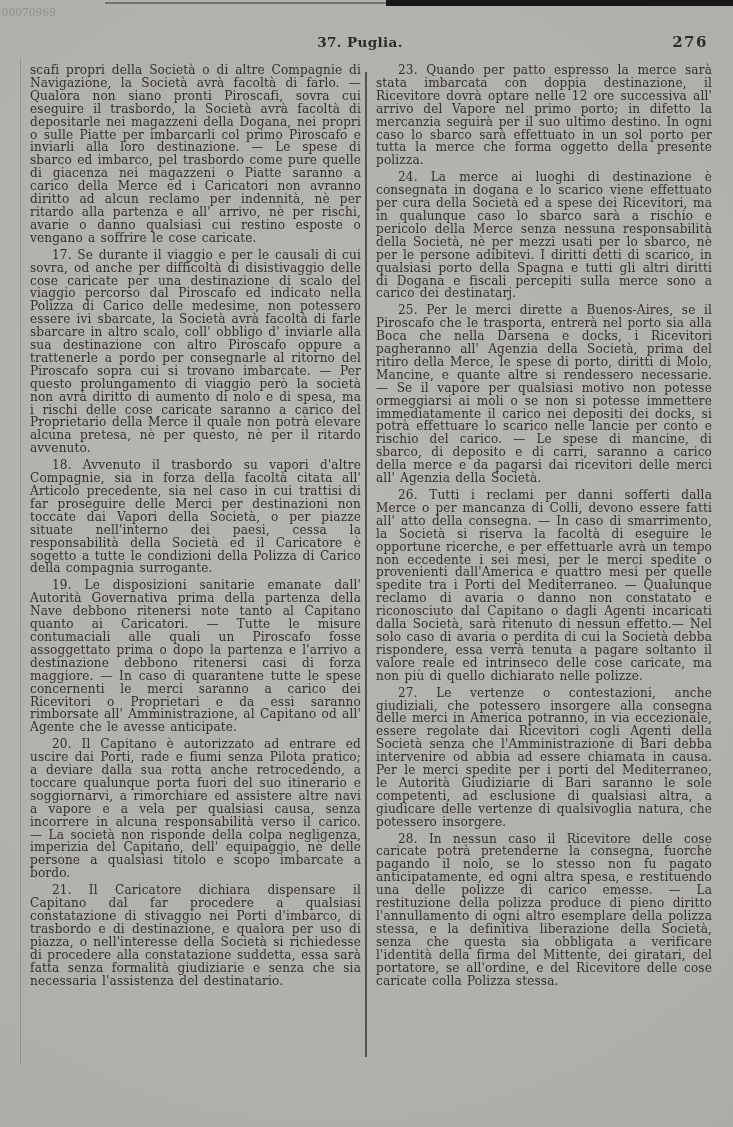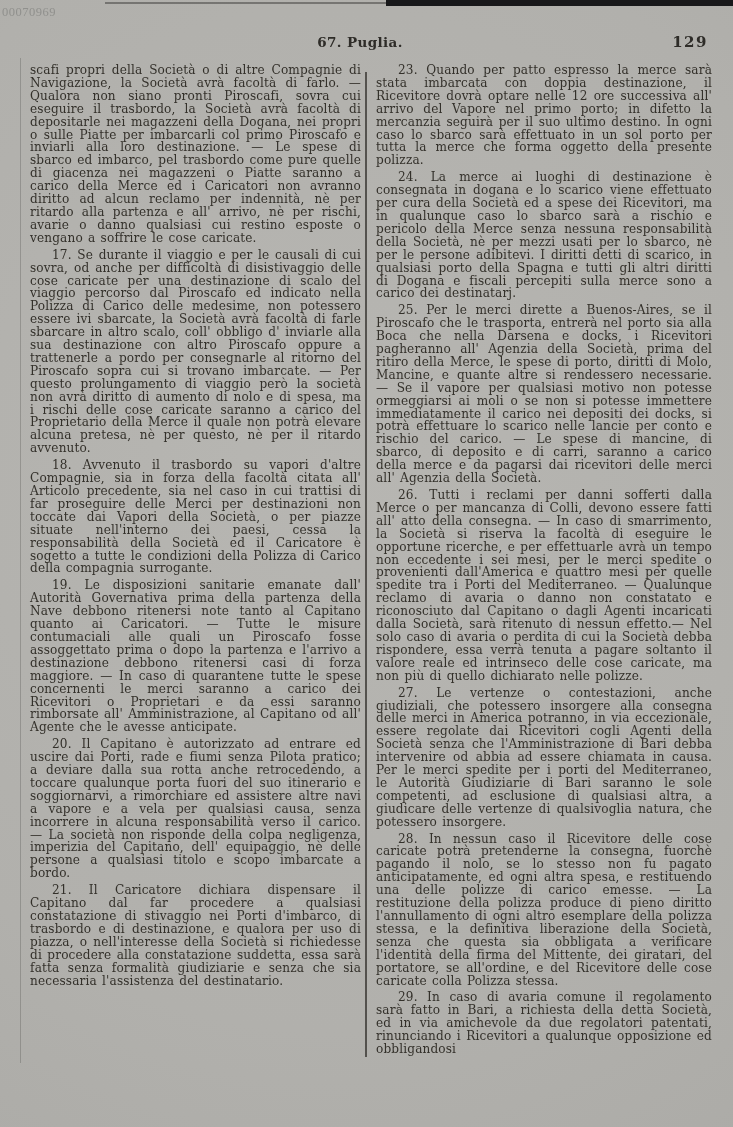--- a/index.html
+++ b/index.html
@@ -95,40 +95,39 @@
 </head>
 <body>
 
 <div class="page">
   <div class="top-edge-line"></div>
   <div class="top-edge-bar"></div>
 
   <div class="stamp">00070969</div>
 
   <div class="header">
-    <span>67. Puglia.</span>
+    <span>37. Puglia.</span>
   </div>
 
-  <div class="page-number">129</div>
+  <div class="page-number">276</div>
 
   <div class="left-margin-line"></div>
   <div class="column-divider"></div>
 
   <div class="columns">
     <div class="column column-left" id="col-left">
         <p class="para no-indent">scafi propri della Società o di altre Compagnie di Navigazione, la Società avrà facoltà di farlo. — Qualora non siano pronti Piroscafi, sovra cui eseguire il trasbordo, la Società avrà facoltà di depositarle nei magazzeni della Dogana, nei propri o sulle Piatte per imbarcarli col primo Piroscafo e inviarli alla loro destinazione. — Le spese di sbarco ed imbarco, pel trasbordo come pure quelle di giacenza nei magazzeni o Piatte saranno a carico della Merce ed i Caricatori non avranno diritto ad alcun reclamo per indennità, nè per ritardo alla partenza e all' arrivo, nè per rischi, avarie o danno qualsiasi cui restino esposte o vengano a soffrire le cose caricate.</p>
         <p class="para">17. Se durante il viaggio e per le causali di cui sovra, od anche per difficoltà di disistivaggio delle cose caricate per una destinazione di scalo del viaggio percorso dal Piroscafo ed indicato nella Polizza di Carico delle medesime, non potessero essere ivi sbarcate, la Società avrà facoltà di farle sbarcare in altro scalo, coll' obbligo d' inviarle alla sua destinazione con altro Piroscafo oppure a trattenerle a pordo per consegnarle al ritorno del Piroscafo sopra cui si trovano imbarcate. — Per questo prolungamento di viaggio però la società non avrà diritto di aumento di nolo e di spesa, ma i rischi delle cose caricate saranno a carico del Proprietario della Merce il quale non potrà elevare alcuna pretesa, nè per questo, nè per il ritardo avvenuto.</p>
         <p class="para">18. Avvenuto il trasbordo su vapori d'altre Compagnie, sia in forza della facoltà citata all' Articolo precedente, sia nel caso in cui trattisi di far proseguire delle Merci per destinazioni non toccate dai Vapori della Società, o per piazze situate nell'interno dei paesi, cessa la responsabilità della Società ed il Caricatore è sogetto a tutte le condizioni della Polizza di Carico della compagnia surrogante.</p>
         <p class="para">19. Le disposizioni sanitarie emanate dall' Autorità Governativa prima della partenza della Nave debbono ritenersi note tanto al Capitano quanto ai Caricatori. — Tutte le misure contumaciali alle quali un Piroscafo fosse assoggettato prima o dopo la partenza e l'arrivo a destinazione debbono ritenersi casi di forza maggiore. — In caso di quarantene tutte le spese concernenti le merci saranno a carico dei Ricevitori o Proprietari e da essi saranno rimborsate all' Amministrazione, al Capitano od all' Agente che le avesse anticipate.</p>
         <p class="para">20. Il Capitano è autorizzato ad entrare ed uscire dai Porti, rade e fiumi senza Pilota pratico; a deviare dalla sua rotta anche retrocedendo, a toccare qualunque porta fuori del suo itinerario e soggiornarvi, a rimorchiare ed assistere altre navi a vapore e a vela per qualsiasi causa, senza incorrere in alcuna responsabilità verso il carico. — La società non risponde della colpa negligenza, imperizia del Capitano, dell' equipaggio, nè delle persone a qualsiasi titolo e scopo imbarcate a bordo.</p>
         <p class="para">21. Il Caricatore dichiara dispensare il Capitano dal far procedere a qualsiasi constatazione di stivaggio nei Porti d'imbarco, di trasbordo e di destinazione, e qualora per uso di piazza, o nell'interesse della Società si richiedesse di procedere alla constatazione suddetta, essa sarà fatta senza formalità giudiziarie e senza che sia necessaria l'assistenza del destinatario.</p>
       </div>
     <div class="column column-right" id="col-right">
         <p class="para">23. Quando per patto espresso la merce sarà stata imbarcata con doppia destinazione, il Ricevitore dovrà optare nelle 12 ore successiva all' arrivo del Vapore nel primo porto; in difetto la mercanzia seguirà per il suo ultimo destino. In ogni caso lo sbarco sarà effettuato in un sol porto per tutta la merce che forma oggetto della presente polizza.</p>
         <p class="para">24. La merce ai luoghi di destinazione è consegnata in dogana e lo scarico viene effettuato per cura della Società ed a spese dei Ricevitori, ma in qualunque caso lo sbarco sarà a rischio e pericolo della Merce senza nessuna responsabilità della Società, nè per mezzi usati per lo sbarco, nè per le persone adibitevi. I diritti detti di scarico, in qualsiasi porto della Spagna e tutti gli altri diritti di Dogana e fiscali percepiti sulla merce sono a carico dei destinatarj.</p>
         <p class="para">25. Per le merci dirette a Buenos-Aires, se il Piroscafo che le trasporta, entrerà nel porto sia alla Boca che nella Darsena e docks, i Ricevitori pagheranno all' Agenzia della Società, prima del ritiro della Merce, le spese di porto, diritti di Molo, Mancine, e quante altre si rendessero necessarie. — Se il vapore per qualsiasi motivo non potesse ormeggiarsi ai moli o se non si potesse immettere immediatamente il carico nei depositi dei docks, si potrà effettuare lo scarico nelle lancie per conto e rischio del carico. — Le spese di mancine, di sbarco, di deposito e di carri, saranno a carico della merce e da pagarsi dai ricevitori delle merci all' Agenzia della Società.</p>
         <p class="para">26. Tutti i reclami per danni sofferti dalla Merce o per mancanza di Colli, devono essere fatti all' atto della consegna. — In caso di smarrimento, la Società si riserva la facoltà di eseguire le opportune ricerche, e per effettuarle avrà un tempo non eccedente i sei mesi, per le merci spedite o provenienti dall'America e quattro mesi per quelle spedite tra i Porti del Mediterraneo. — Qualunque reclamo di avaria o danno non constatato e riconosciuto dal Capitano o dagli Agenti incaricati dalla Società, sarà ritenuto di nessun effetto.— Nel solo caso di avaria o perdita di cui la Società debba rispondere, essa verrà tenuta a pagare soltanto il valore reale ed intrinseco delle cose caricate, ma non più di quello dichiarato nelle polizze.</p>
         <p class="para">27. Le vertenze o contestazioni, anche giudiziali, che potessero insorgere alla consegna delle merci in America potranno, in via eccezionale, essere regolate dai Ricevitori cogli Agenti della Società senza che l'Amministrazione di Bari debba intervenire od abbia ad essere chiamata in causa. Per le merci spedite per i porti del Mediterraneo, le Autorità Giudiziarie di Bari saranno le sole competenti, ad esclusione di qualsiasi altra, a giudicare delle vertenze di qualsivoglia natura, che potessero insorgere.</p>
         <p class="para">28. In nessun caso il Ricevitore delle cose caricate potrà pretenderne la consegna, fuorchè pagando il nolo, se lo stesso non fu pagato anticipatamente, ed ogni altra spesa, e restituendo una delle polizze di carico emesse. — La restituzione della polizza produce di pieno diritto l'annullamento di ogni altro esemplare della polizza stessa, e la definitiva liberazione della Società, senza che questa sia obbligata a verificare l'identità della firma del Mittente, dei giratari, del portatore, se all'ordine, e del Ricevitore delle cose caricate colla Polizza stessa.</p>
-        <p class="para">29. In caso di avaria comune il regolamento sarà fatto in Bari, a richiesta della detta Società, ed in via amichevole da due regolatori patentati, rinunciando i Ricevitori a qualunque opposizione ed obbligandosi</p>
       </div>
   </div>
 </div>
 
 </body></html>

